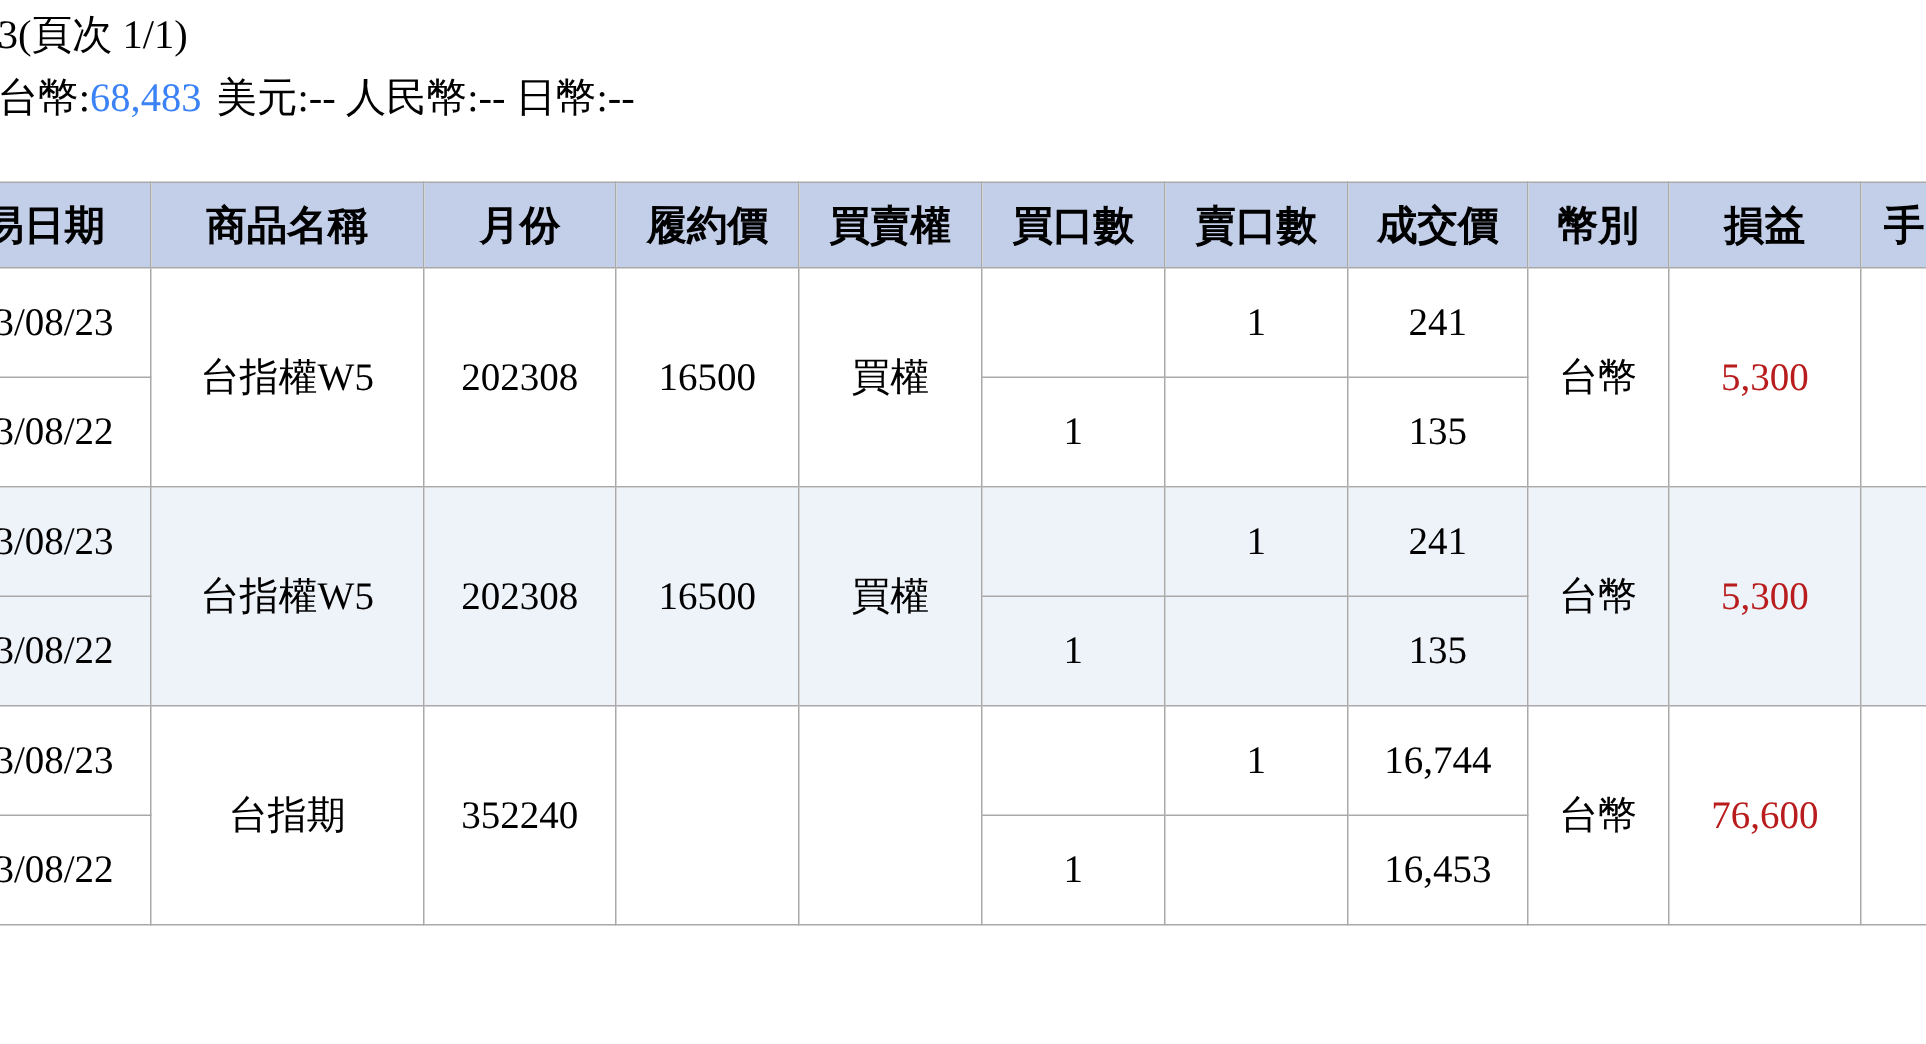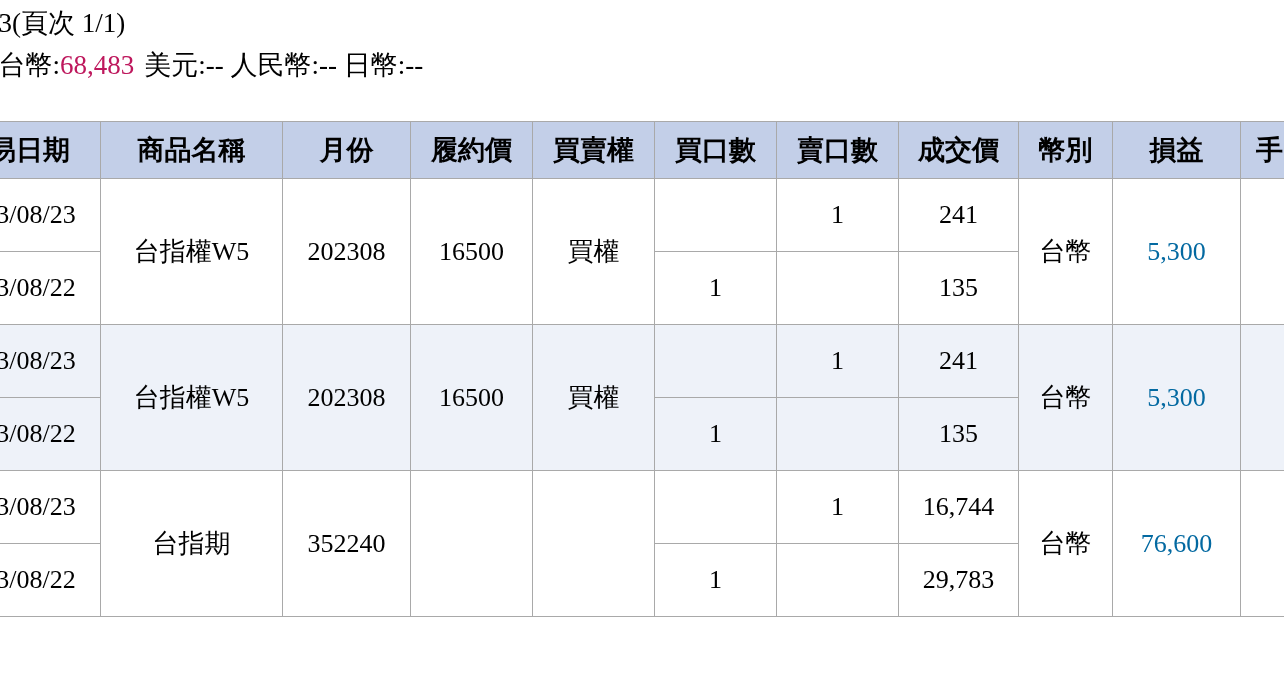--- a/index.html
+++ b/index.html
@@ -30,21 +30,21 @@
   .summary-line {
     font-size: 27px;
     line-height: 42px;
     white-space: nowrap;
     font-family: "Liberation Serif", serif;
   }
   .summary-line.first {
     padding-top: 2px;
   }
   .summary-line .num-red {
-    color: #be185d;
+    color: #3b82f6;
   }
   .summary-line .gap {
     display: inline-block;
     width: 10px;
   }
 
   
   .table-wrap {
     position: absolute;
     left: -42px;
@@ -81,21 +81,21 @@
   tbody tr.grp-odd td {
     background: #ffffff;
   }
   tbody tr.grp-even td {
     background: #eef2f9;
   }
   td.num {
     text-align: right;
   }
   td.pl {
-    color: #0369a1;
+    color: #b91c1c;
     text-align: right;
   }
   td.ctr {
     text-align: center;
   }
   
   col.c-date  { width: 142px; }
   col.c-name  { width: 182px; }
   col.c-month { width: 128px; }
   col.c-strike{ width: 122px; }
@@ -200,19 +200,19 @@
             <td class="num">1</td>
             <td class="num">16,744</td>
             <td class="ctr" rowspan="2">台幣</td>
             <td class="pl" rowspan="2">76,600</td>
             <td class="num" rowspan="2"></td>
           </tr>
           <tr class="grp-odd">
             <td class="ctr">23/08/22</td>
             <td class="num">1</td>
             <td class="num"></td>
-            <td class="num">29,783</td>
+            <td class="num">16,453</td>
           </tr>
         </tbody>
     </table>
   </div>
 
 </div>
 
 </body></html>

